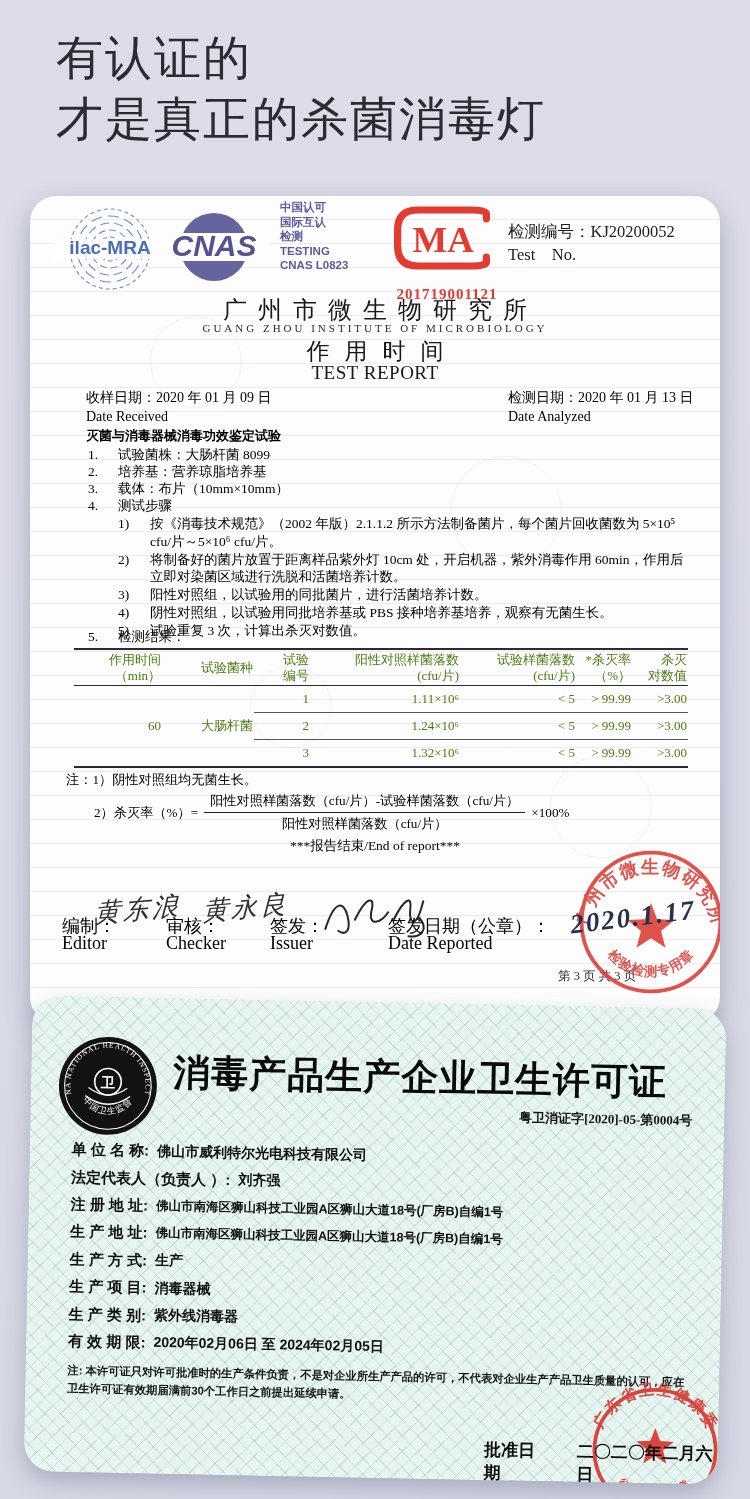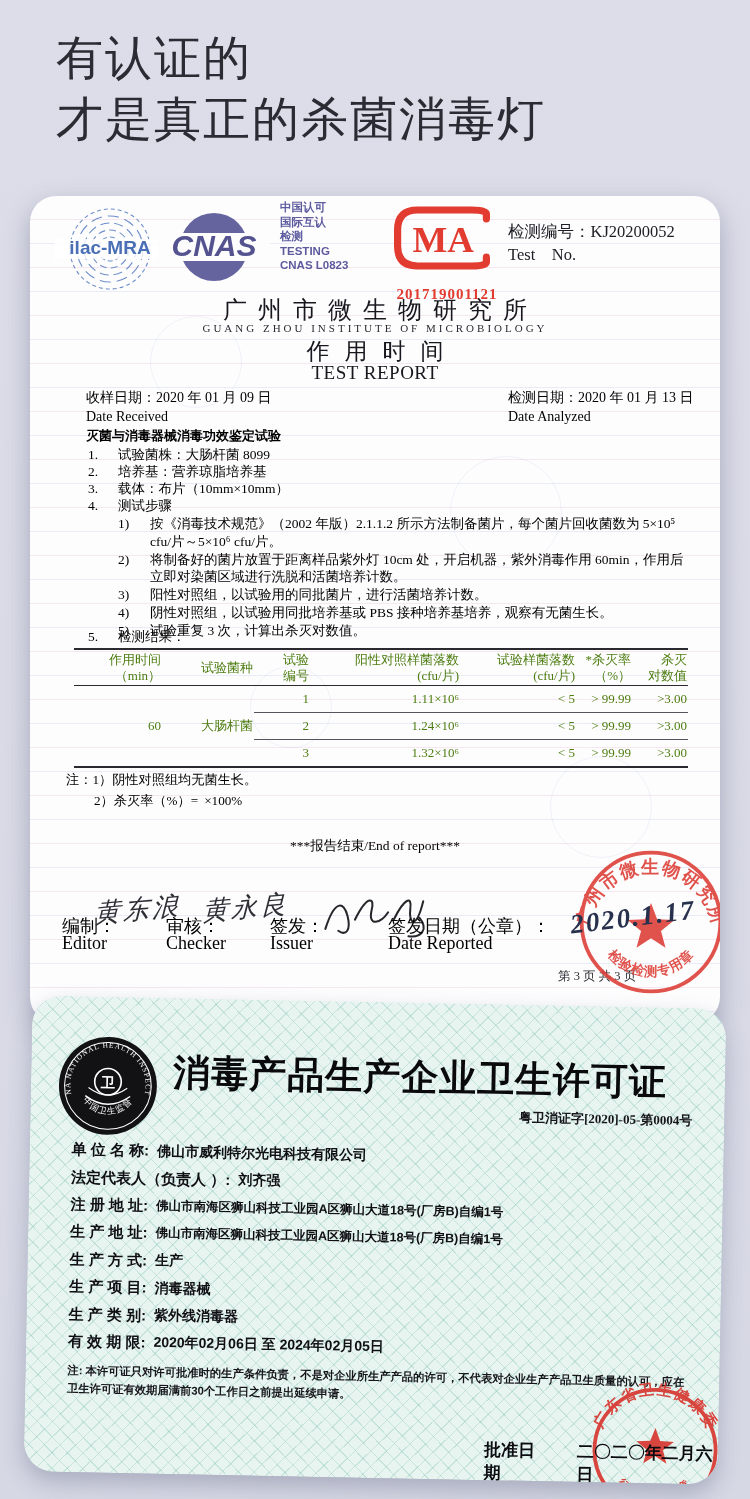--- a/index.html
+++ b/index.html
@@ -264,20 +264,24 @@
         <td>&gt;3.00</td>
       </tr>
     </tbody>
   </table>
 
   <div class="abs rnote" style="left:36px;top:575px;">
     <span>注：</span><span>1）阴性对照组均无菌生长。</span>
   </div>
   <div class="abs formula" style="left:64px;top:596px;">
     <span>2）杀灭率（%）=</span>
+    <span class="frac">
+      <span class="num">阳性对照样菌落数（cfu/片）-试验样菌落数（cfu/片）</span>
+      <span class="den">阳性对照样菌落数（cfu/片）</span>
+    </span>
     <span>×100%</span>
   </div>
   <div class="abs endline" style="left:0;right:0;top:641px;">***报告结束/End of report***</div>
 
   <div class="abs sig-label" style="left:32px;top:722px;">
     <div>编制：</div>
     <div>Editor</div>
   </div>
   <div class="abs hand" style="left:64px;top:700px;">黄东浪</div>
 

